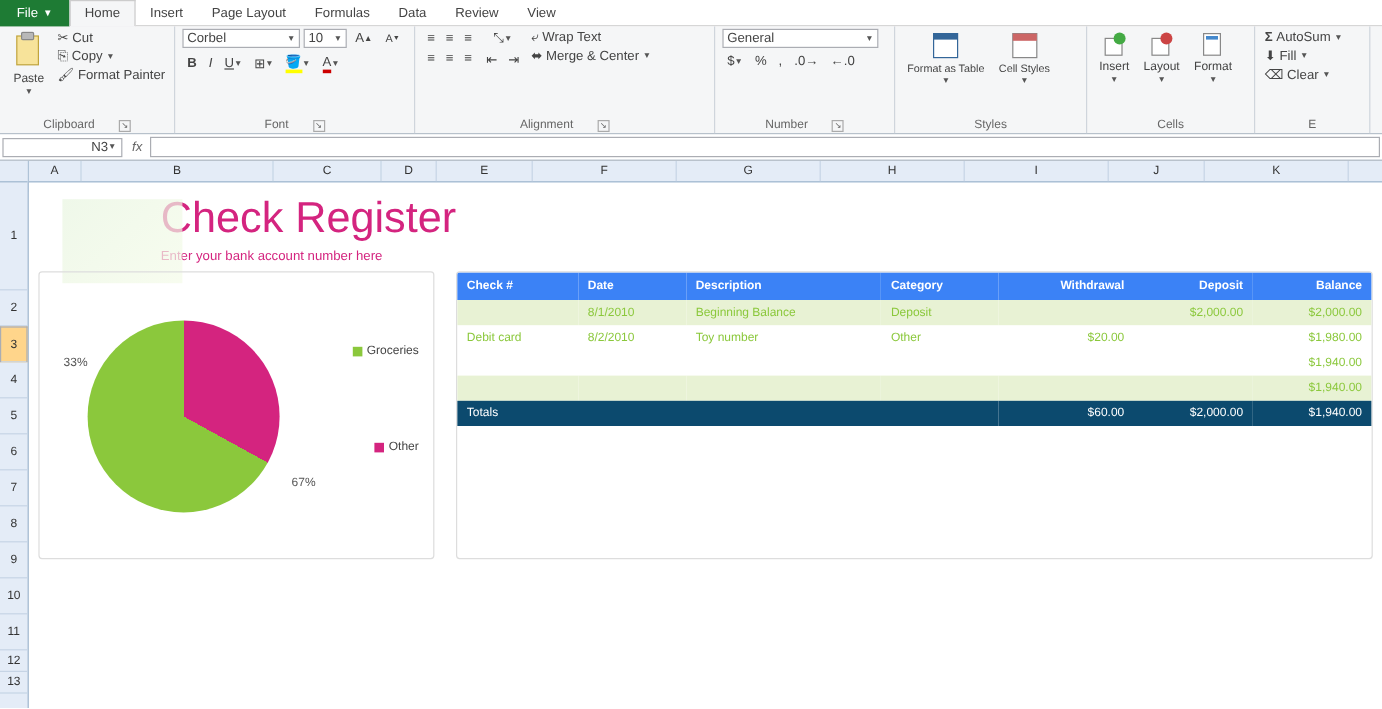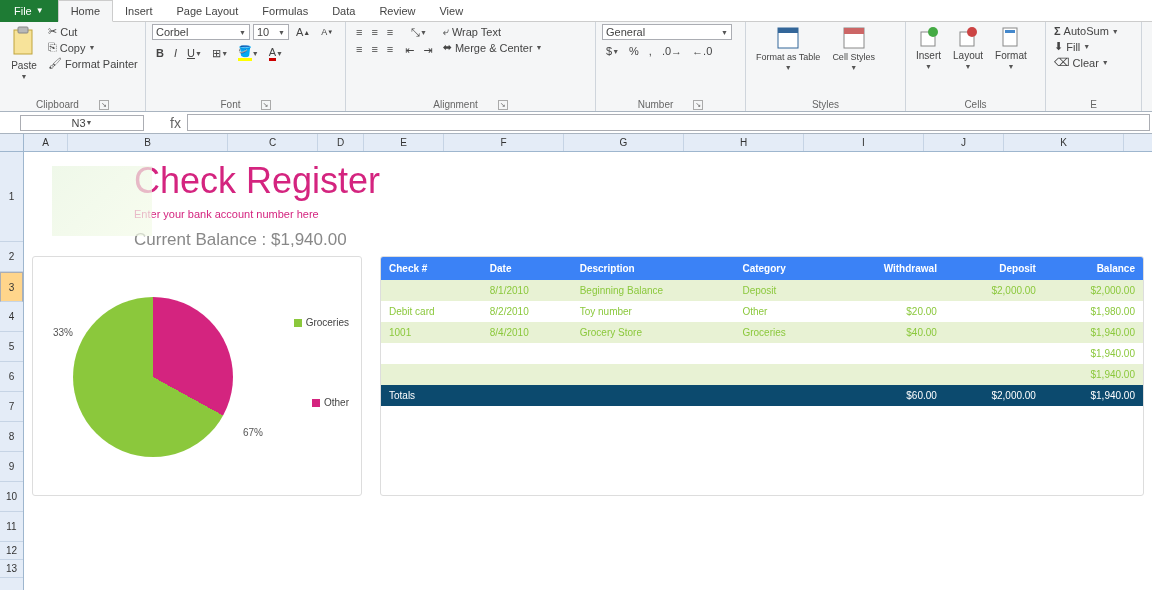--- a/index.html
+++ b/index.html
@@ -14,22 +14,22 @@
 .rgroup-body{display:flex;gap:4px;flex:1;align-items:flex-start}
 .rgroup-label{text-align:center;font-size:10px;color:#666;padding:1px 0;display:flex;justify-content:center;align-items:center;gap:20px}
 .dlaunch{border:1px solid #aaa;width:10px;height:10px;font-size:7px;display:inline-flex;align-items:center;justify-content:center;color:#666}
 .big-btn{display:flex;flex-direction:column;align-items:center;gap:2px;padding:2px 4px;font-size:10px;text-align:center;cursor:pointer}
 .sm-row{display:flex;align-items:center;gap:3px;padding:1px 2px;font-size:11px;cursor:pointer;white-space:nowrap}
 .vcol{display:flex;flex-direction:column;gap:1px}
 .sel{border:1px solid #abadb3;background:#fff;padding:1px 3px;font-size:11px;display:flex;align-items:center;justify-content:space-between;gap:4px}
 .dd{font-size:7px;color:#555}
 .btn-box{border:1px solid transparent;padding:1px 3px;display:flex;align-items:center;justify-content:center;cursor:pointer}
 .fx-bar{display:flex;align-items:center;height:22px;border-bottom:1px solid #a9b4c0;background:#fff}
-.name-box{width:124px;border:1px solid #abadb3;margin:20px;padding:1px 4px;font-size:11px;display:flex;justify-content:center;align-items:center}
-.fx-sym{padding:0 6px;font-size:14px;color:#666}
+.name-box{width:100px;border:1px solid #abadb3;margin:2px;padding:1px 4px;font-size:11px;display:flex;justify-content:flex-end;align-items:center}
+.fx-sym{padding:0 6px;font-style:italic;font-size:11px;color:#666}
 .fx-input{flex:1;border:1px solid #abadb3;margin:2px 2px 2px 0;height:17px;padding:1px 4px;font-size:11px}
 .grid-area{display:flex;height:456px;overflow:hidden}
 .row-hdrs{width:24px;background:#e4ecf7;border-right:1px solid #9eb6ce}
 .corner{height:18px;border-bottom:1px solid #9eb6ce;background:#e4ecf7}
 .rh{height:18px;border-bottom:1px solid #c6d4e5;text-align:center;font-size:10px;color:#333;display:flex;align-items:center;justify-content:center}
 .rh.tall{height:90px}
 .rh.med{height:30px}
 .rh.sel{background:#ffd58b}
 .cols{flex:1;overflow:hidden}
 .col-hdrs{display:flex;height:18px;background:#e4ecf7;border-bottom:1px solid #9eb6ce}
@@ -326,21 +326,20 @@
         <div class="ch" style="width: 120px;">H</div>
         <div class="ch" style="width: 120px;">I</div>
         <div class="ch" style="width: 80px;">J</div>
         <div class="ch" style="width: 120px;">K</div>
       </div>
     <div class="sheet">
       <div class="imgicon"></div>
       <div class="title-box">
         <div class="title">Check Register</div>
         <div class="subtitle">Enter your bank account number here</div>
-        <div class="balance"><span>Current Balance : </span><span>$1,940.00</span></div>
       </div>
       <div class="lower">
         <div class="chart-box">
           <div class="pie"></div>
           <div class="pie-lbl" style="left:20px;top:70px">33%</div>
           <div class="pie-lbl" style="left:210px;top:170px">67%</div>
           <div class="leg" style="top:60px">
               <span class="leg-sw" style="background:#8bc83c"></span>
               <span>Groceries</span>
             </div>
@@ -374,29 +373,20 @@
                 </tr>
                 <tr>
                   <td>Debit card</td>
                   <td>8/2/2010</td>
                   <td>Toy number</td>
                   <td>Other</td>
                   <td class="r">$20.00</td>
                   <td class="r"></td>
                   <td class="r">$1,980.00</td>
                 </tr>
-                <tr class="alt">
-                  <td>1001</td>
-                  <td>8/4/2010</td>
-                  <td>Grocery Store</td>
-                  <td>Groceries</td>
-                  <td class="r">$40.00</td>
-                  <td class="r"></td>
-                  <td class="r">$1,940.00</td>
-                </tr>
                 <tr>
                   <td></td>
                   <td></td>
                   <td></td>
                   <td></td>
                   <td class="r"></td>
                   <td class="r"></td>
                   <td class="r">$1,940.00</td>
                 </tr>
                 <tr class="alt">

